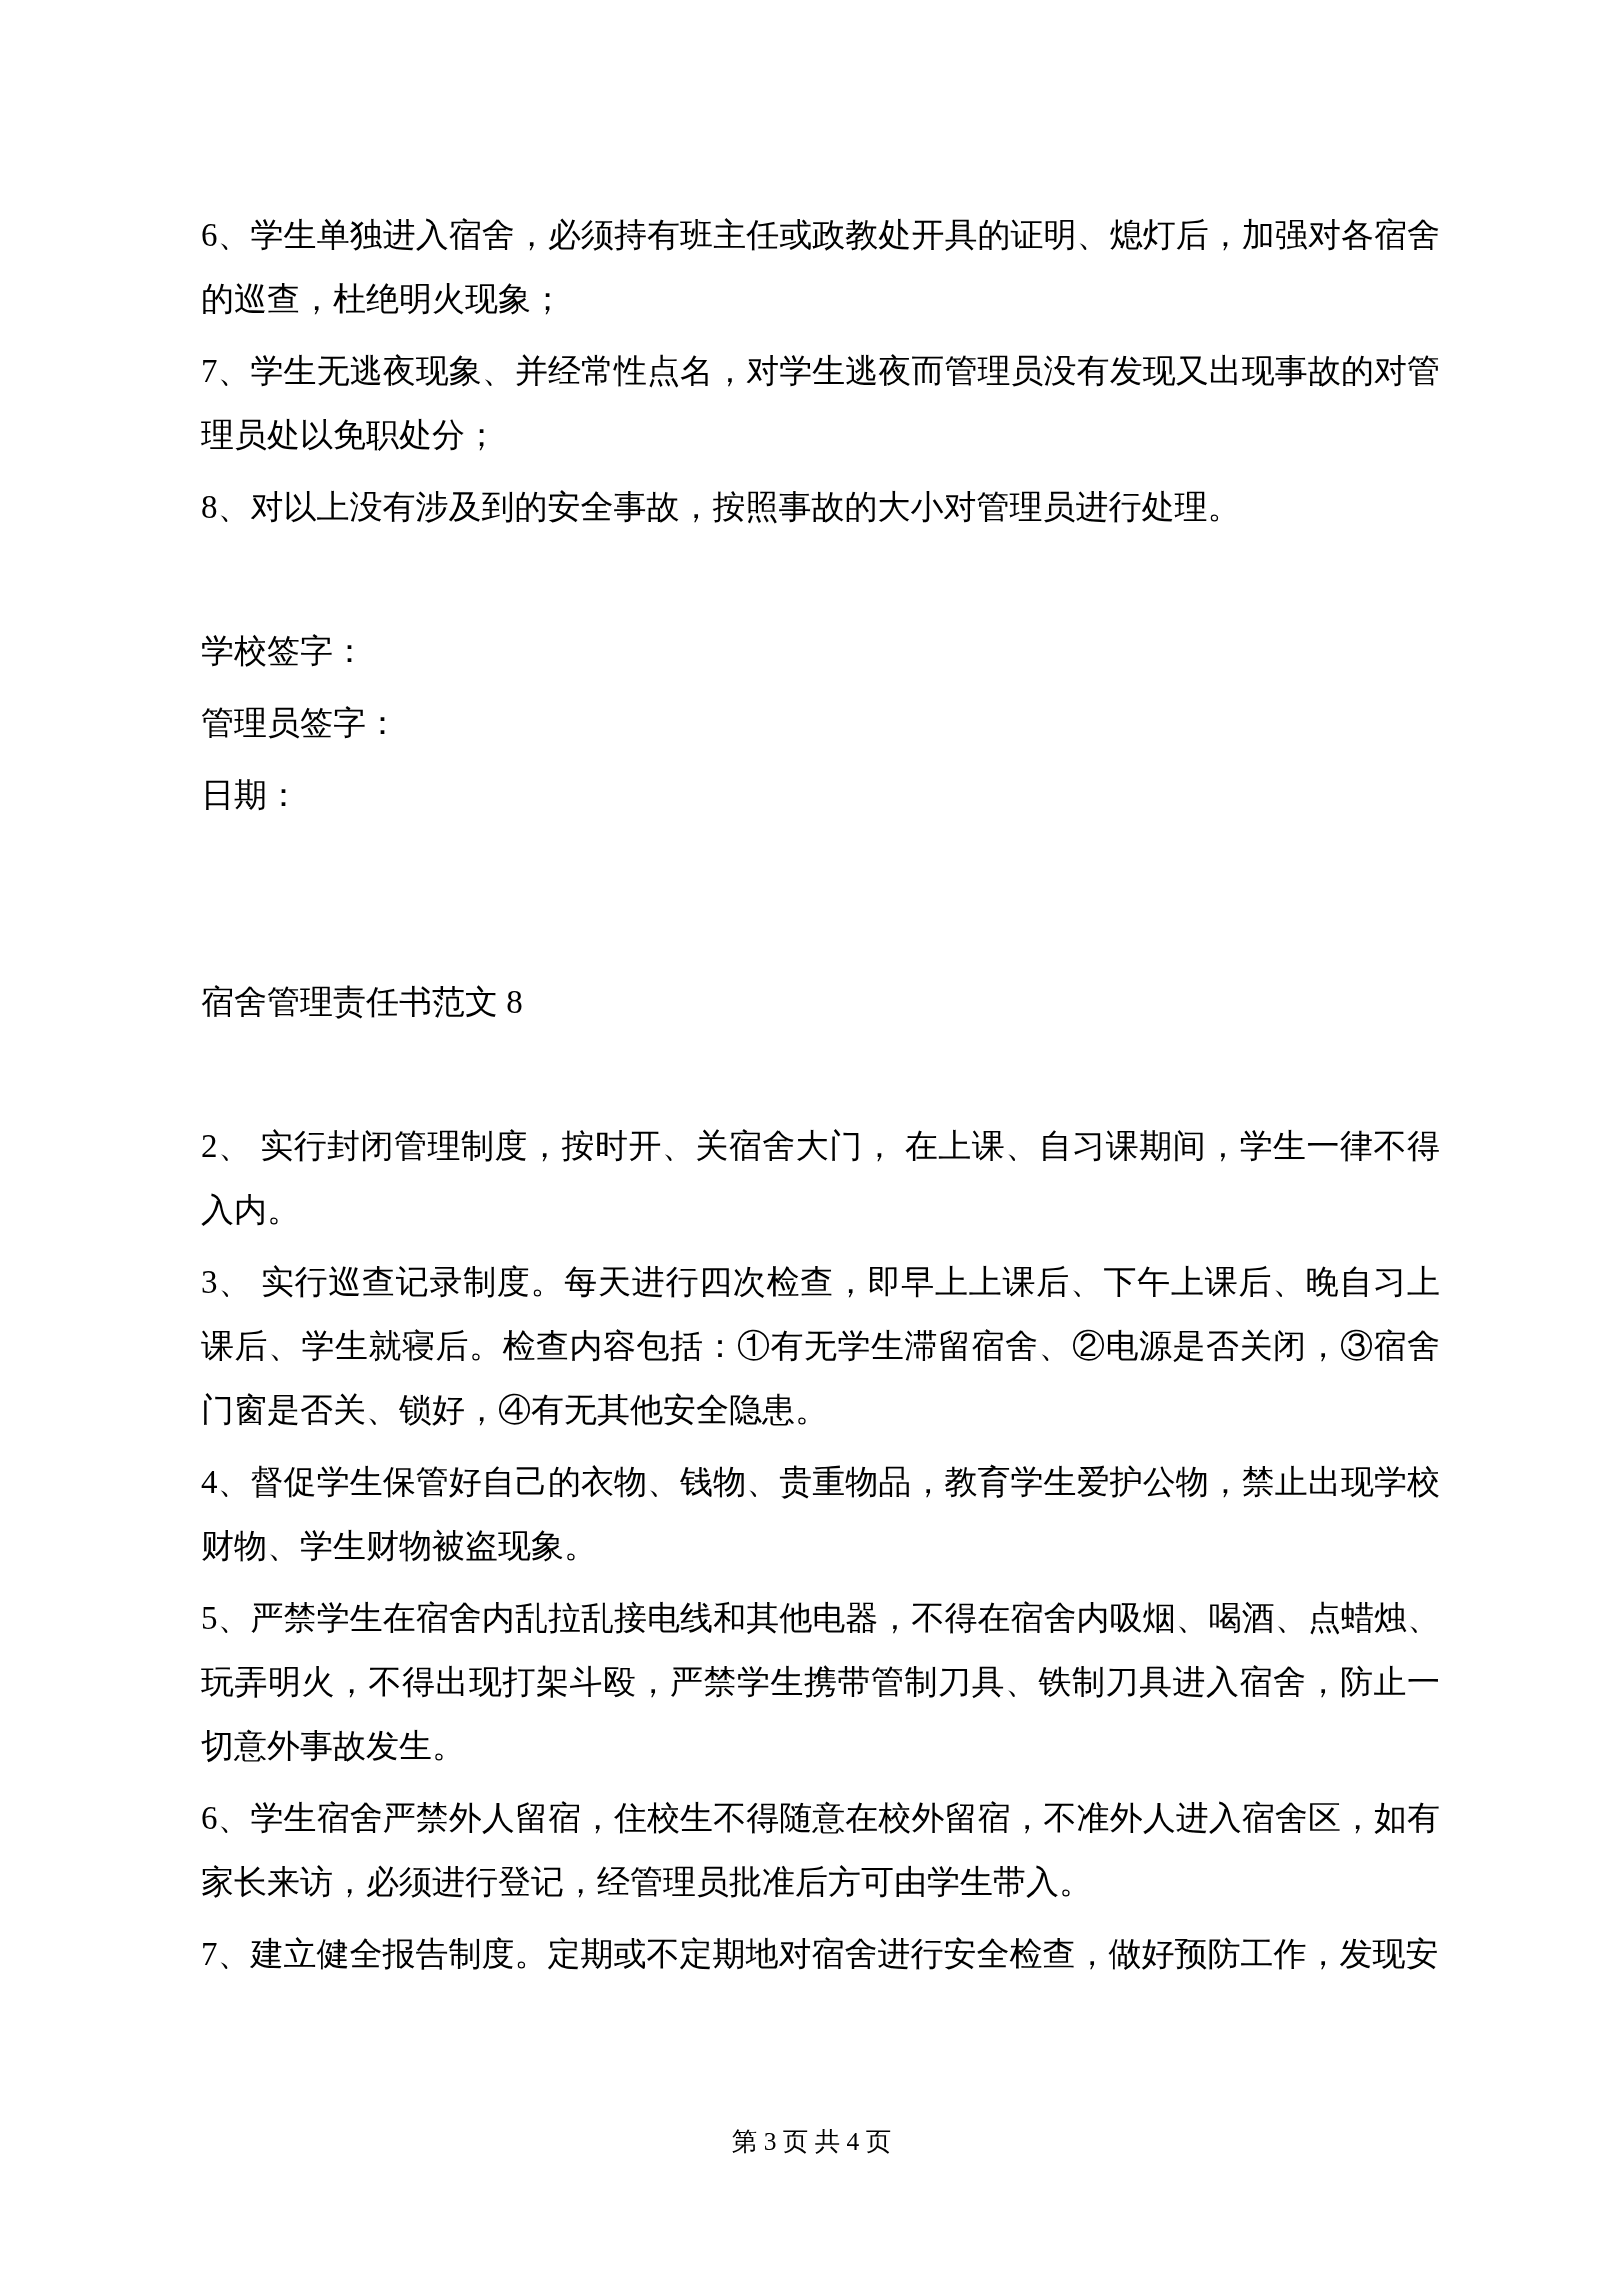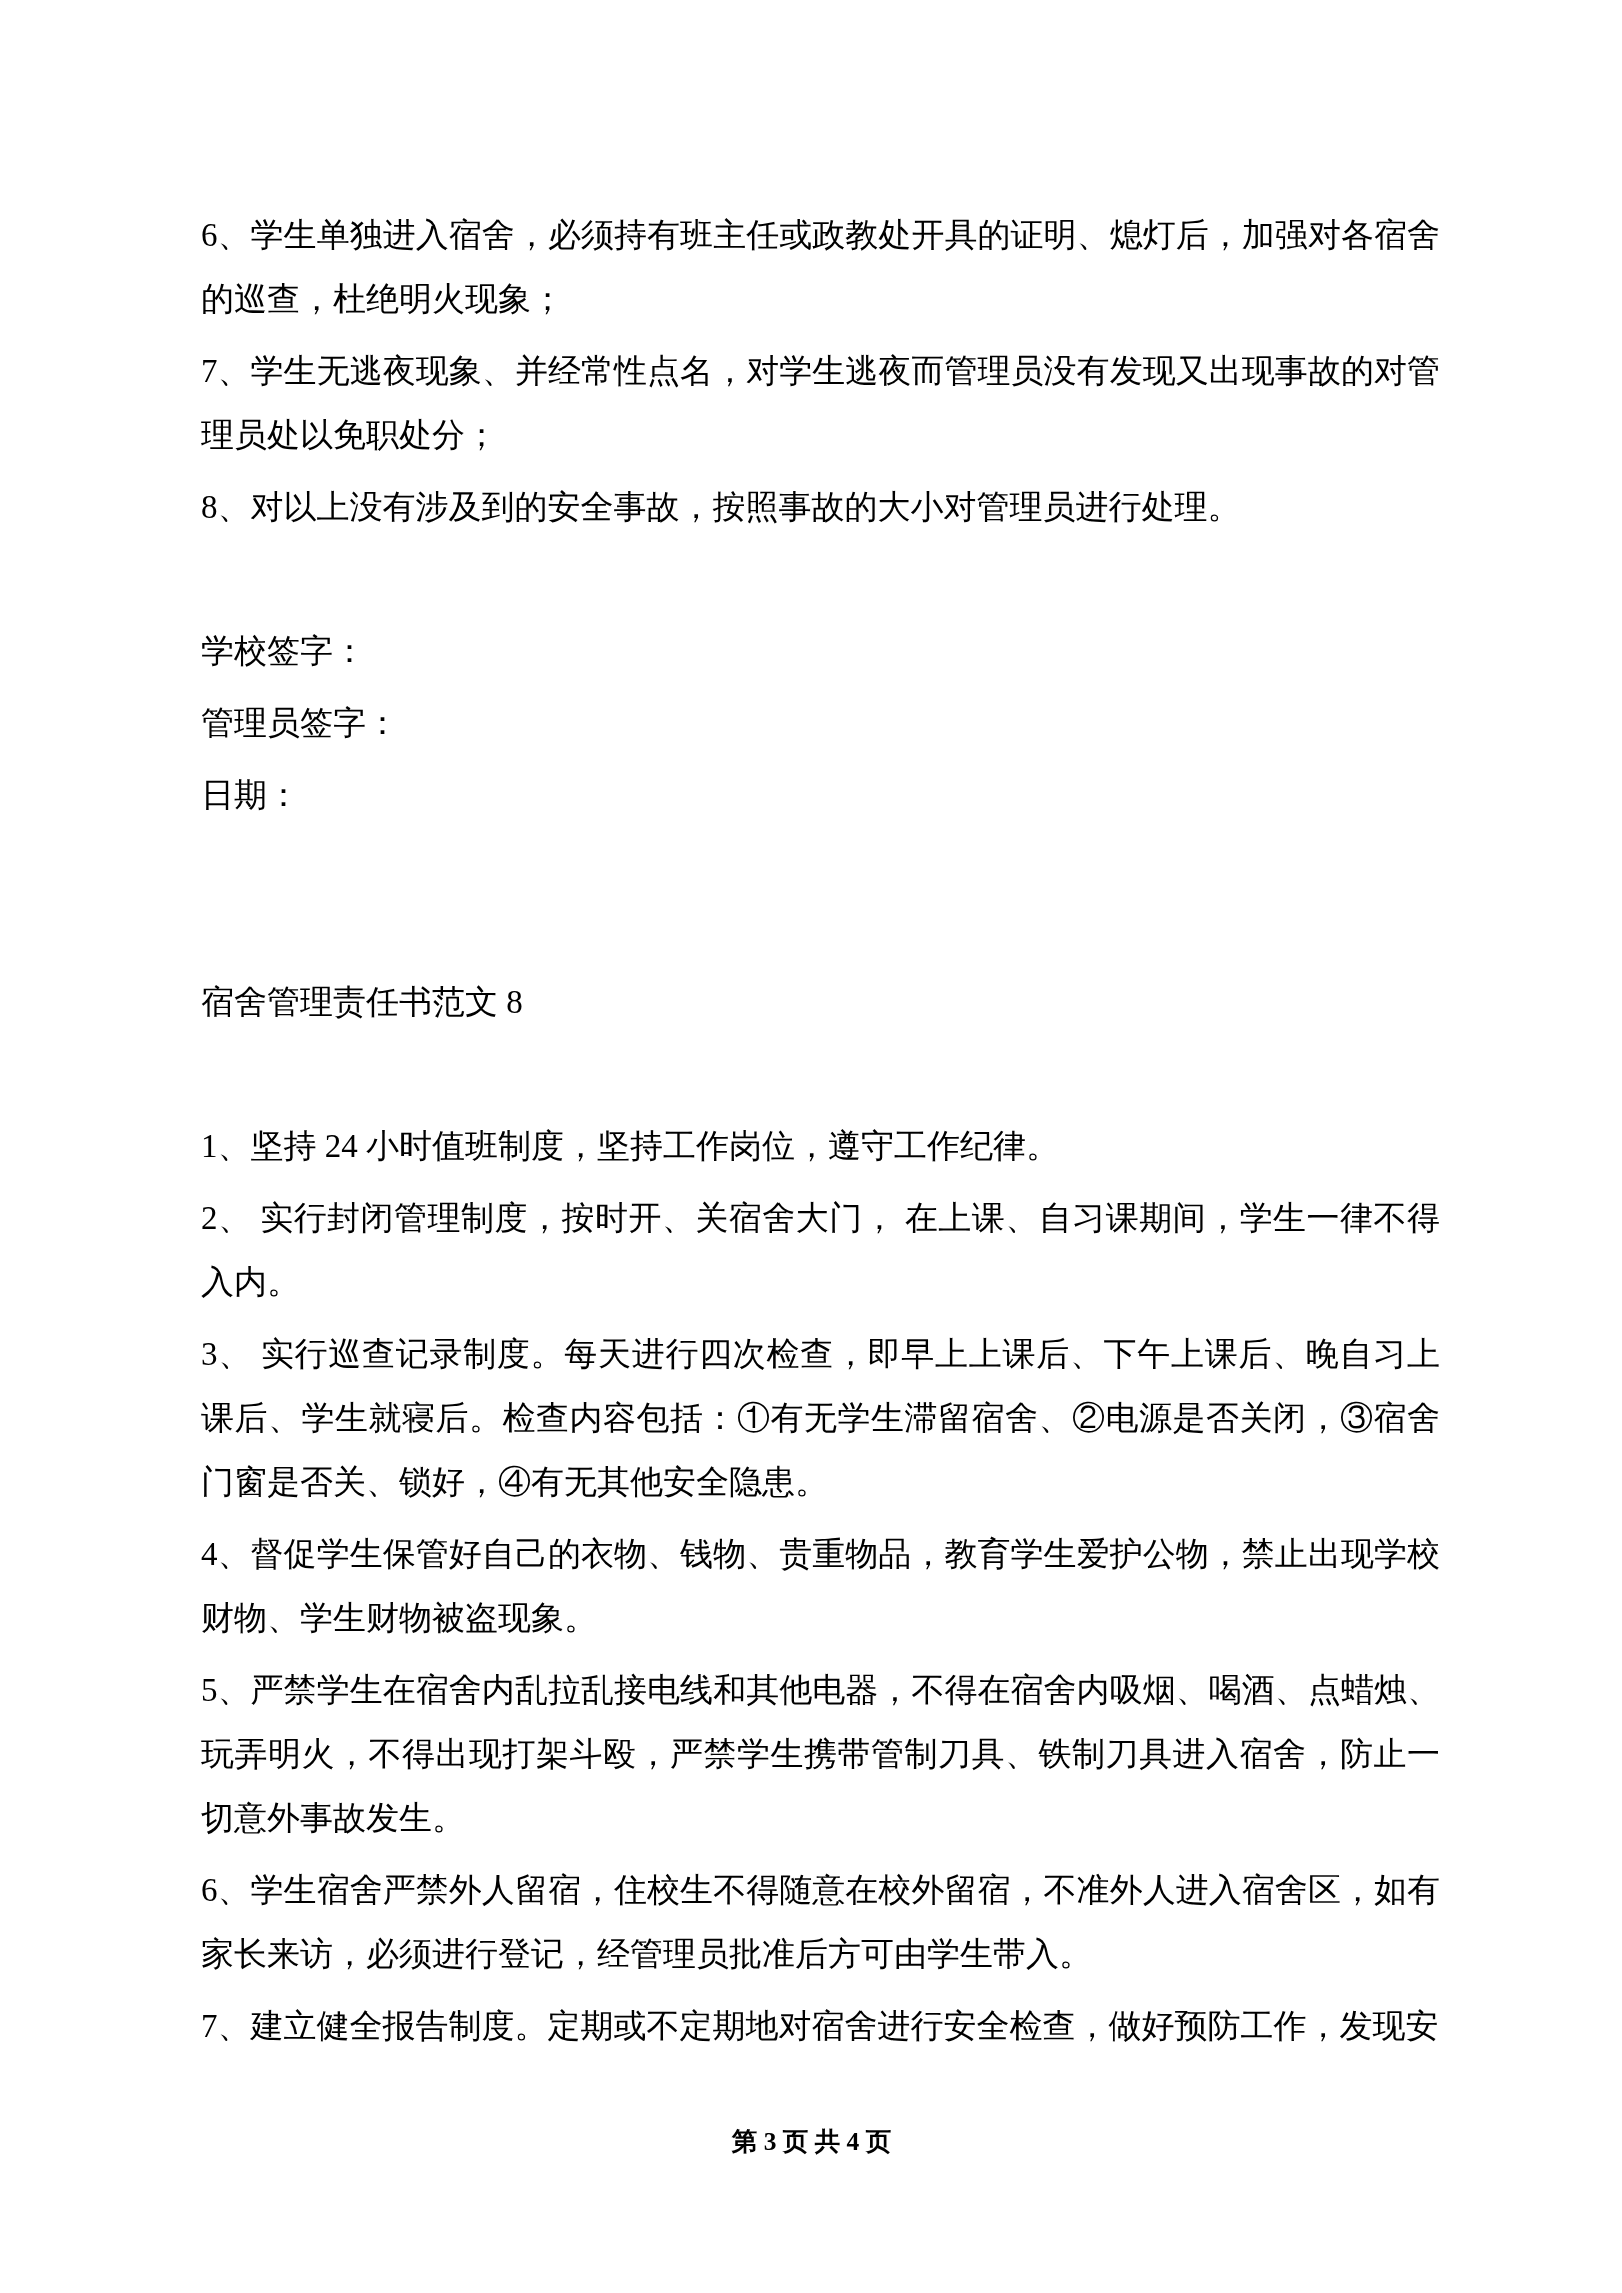--- a/index.html
+++ b/index.html
@@ -34,21 +34,20 @@
   .page-footer {
     position: absolute;
     left: 0;
     top: 2126px;
     width: 100%;
     text-align: center;
     font-family: "Liberation Serif", "DejaVu Serif", serif;
     font-size: 25.5px;
     line-height: 31px;
     color: #000000;
-    font-weight: bold;
   }
 </style>
 </head>
 <body>
 
 <div>
   <div class="page-content">
 
     <p>6、学生单独进入宿舍，必须持有班主任或政教处开具的证明、熄灯后，加强对各宿舍的巡查，杜绝明火现象；</p>
     <p>7、学生无逃夜现象、并经常性点名，对学生逃夜而管理员没有发现又出现事故的对管理员处以免职处分；</p>
@@ -60,21 +59,20 @@
     <p>管理员签字：</p>
     <p>日期：</p>
 
     <div class="spacer-2"></div>
 
     <p>宿舍管理责任书范文 8</p>
 
     <div class="spacer-1"></div>
 
 
-    <p>1、坚持 24 小时值班制度，坚持工作岗位，遵守工作纪律。</p>
     <p>2、 实行封闭管理制度，按时开、关宿舍大门， 在上课、自习课期间，学生一律不得入内。</p>
     <p>3、 实行巡查记录制度。每天进行四次检查，即早上上课后、下午上课后、晚自习上课后、学生就寝后。检查内容包括：①有无学生滞留宿舍、②电源是否关闭，③宿舍门窗是否关、锁好，④有无其他安全隐患。</p>
     <p>4、督促学生保管好自己的衣物、钱物、贵重物品，教育学生爱护公物，禁止出现学校财物、学生财物被盗现象。</p>
     <p>5、严禁学生在宿舍内乱拉乱接电线和其他电器，不得在宿舍内吸烟、喝酒、点蜡烛、玩弄明火，不得出现打架斗殴，严禁学生携带管制刀具、铁制刀具进入宿舍，防止一切意外事故发生。</p>
     <p>6、学生宿舍严禁外人留宿，住校生不得随意在校外留宿，不准外人进入宿舍区，如有家长来访，必须进行登记，经管理员批准后方可由学生带入。</p>
     <p>7、建立健全报告制度。定期或不定期地对宿舍进行安全检查，做好预防工作，发现安</p>
 
   </div>
 
   <div class="page-footer">第 3 页 共 4 页</div>

